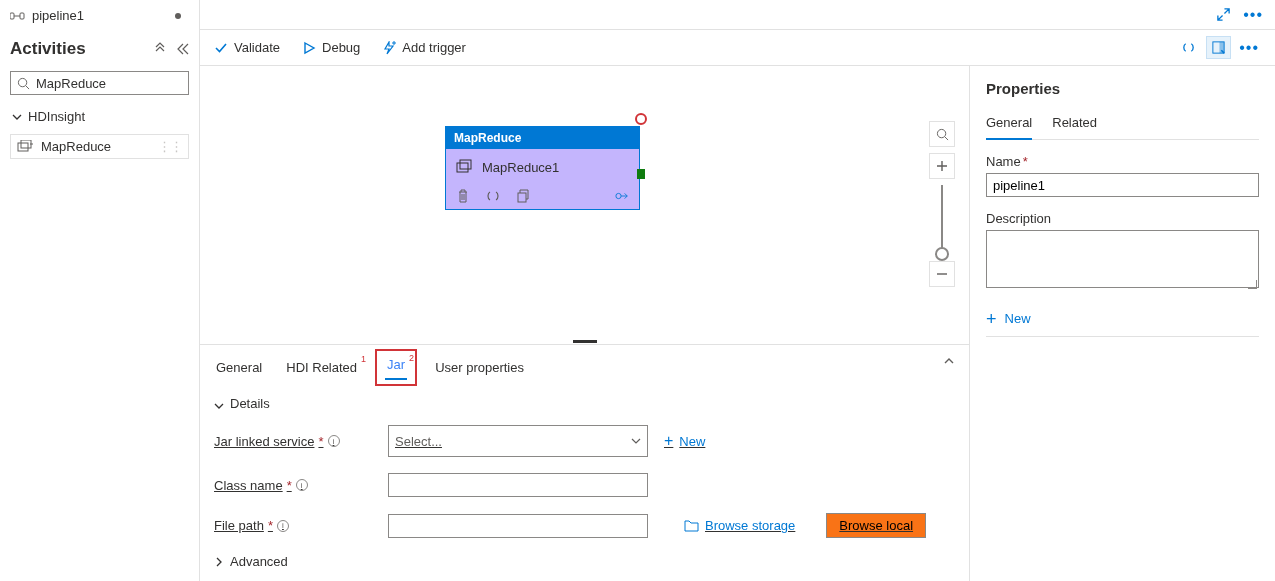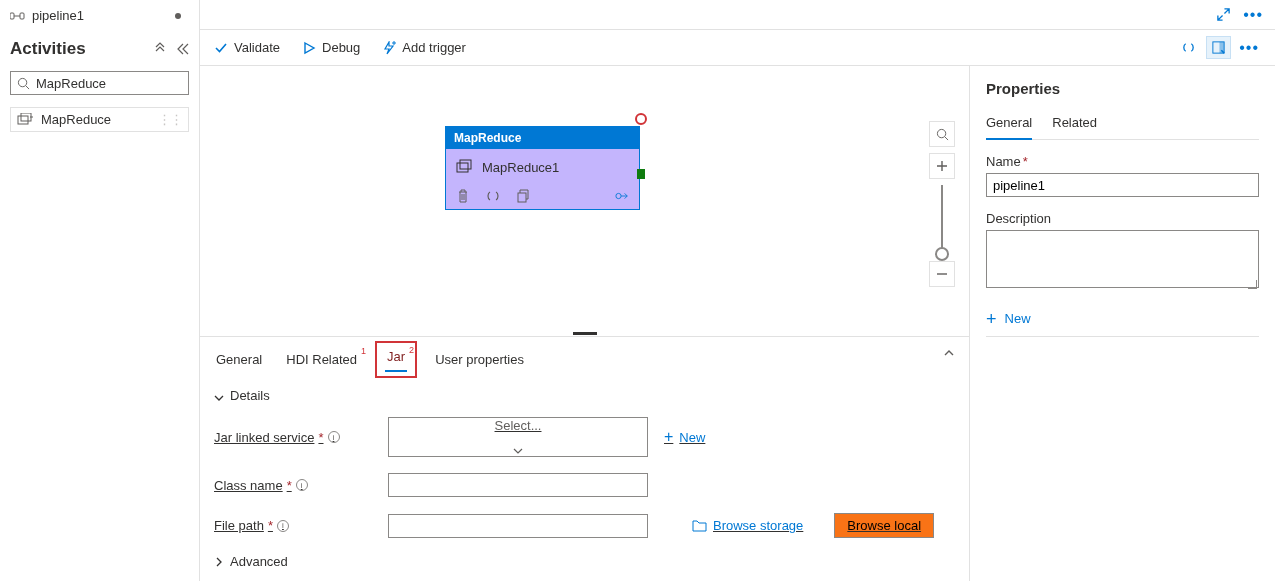--- a/index.html
+++ b/index.html
@@ -55,36 +55,36 @@
 .cc-track { width:2px; height:70px; background:#8a8886; position:relative; margin-bottom:6px;}
 .cc-thumb { position:absolute; left:-6px; top:62px; width:14px; height:14px; border:2px solid #8a8886; background:#fff; border-radius:50%;}
 
 .splitter { height:4px; display:flex; justify-content:center; }
 .splitter div { width:24px; height:3px; background:#323130; }
 
 
 .config { border-top:1px solid #e1e1e1; padding:8px 14px 12px; position:relative;}
 .cfg-tabs { display:flex; align-items:center; gap:20px; position:relative;}
 .cfg-tab { font-size:13px; color:#323130; padding:6px 2px; position:relative;}
-.cfg-tab.active { border-bottom:2px solid #0078d4; color:#7f1d1d;}
+.cfg-tab.active { border-bottom:2px solid #0078d4; color:#3b82f6;}
 .cfg-badge1 { position:relative; }
 .cfg-badge1::after{ content:"1"; color:#d13438; font-size:9px; position:absolute; top:0; right:-7px;}
 .cfg-badge2::after{ content:"2"; color:#d13438; font-size:9px; position:absolute; top:0; right:-7px;}
 .cfg-collapse { position:absolute; right:14px; top:10px; color:#605e5c;}
 .cfg-section { margin-top:14px;}
 .cfg-details { display:flex; align-items:flex-end; gap:6px; font-size:13px; margin:8px 0 14px;}
 .cfg-row { display:flex; align-items:center; margin-bottom:16px;text-decoration:underline; }
 .cfg-label { width:174px; font-size:13px; display:flex; align-items:center; gap:4px;}
 .cfg-label .req { color:#a4262c; }
 .cfg-label .info { width:12px;height:12px;border:1px solid #8a8886;border-radius:50%;font-size:8px;display:inline-flex;align-items:center;justify-content:center;color:#605e5c;}
-.cfg-select { width:260px; height:40px; border:1px solid #8a8886; display:flex; align-items:center; padding:0 6px; font-size:13px; color:#605e5c; justify-content:space-between;flex-direction:column;}
+.cfg-select { width:260px; height:32px; border:1px solid #8a8886; display:flex; align-items:center; padding:0 6px; font-size:13px; color:#605e5c; justify-content:space-between;}
 .cfg-input { width:260px; height:24px; border:1px solid #8a8886; padding:0 6px; font-size:13px;}
 .cfg-plusnew { display:flex; align-items:center; gap:6px; margin-left:16px; color:#0078d4; font-size:13px;}
 .cfg-plusnew .plus{font-size:16px;line-height:14px;}
-.cfg-browse { display:flex; align-items:center; gap:6px; margin-left:24px; color:#0078d4; font-size:13px;padding-left:20px;}
+.cfg-browse { display:flex; align-items:center; gap:6px; margin-left:16px; color:#0078d4; font-size:13px;padding-left:20px;}
 .cfg-browsebtn { margin-left:31px; border:1px solid #8a8886; background:#f97316; padding:4px 12px; font-size:13px;}
 .cfg-adv { display:flex; align-items:center; gap:6px; font-size:13px; margin-top:4px;}
 
 
 .props { width:305px; padding:14px 16px; }
 .props h3 { font-size:15px; font-weight:600; margin-bottom:14px;}
 .ptabs { display:flex; gap:20px; border-bottom:1px solid #e1e1e1; margin-bottom:14px;}
 .ptab { font-size:13px; padding:4px 0 8px; }
 .ptab.active { border-bottom:2px solid #0078d4; color:#323130; margin-bottom:-1px;}
 .plabel { font-size:13px; margin-bottom:4px; display:flex; align-items:center; gap:2px;}
@@ -124,20 +124,26 @@
           </svg>
       </span>
     </div>
     <div class="sb-search">
       <svg viewBox="0 0 14 14">
           <circle cx="6" cy="6" r="4.5" fill="none" stroke="#605e5c"></circle>
           <path d="M9.5 9.5 L13 13" stroke="#605e5c"></path>
         </svg>
       <span>MapReduce</span>
     </div>
+    <div class="sb-group">
+      <svg width="10" height="10" viewBox="0 0 10 10">
+          <path d="M1 3 L5 7 L9 3" fill="none" stroke="#323130" stroke-width="1.3"></path>
+        </svg>
+      <span>HDInsight</span>
+    </div>
     <div class="sb-item">
       <svg width="16" height="14" viewBox="0 0 16 14">
           <rect x="1" y="3" width="10" height="8" fill="none" stroke="#605e5c"></rect>
           <rect x="4" y="0" width="10" height="8" fill="none" stroke="#605e5c"></rect>
           <path d="M13 4 H16" stroke="#605e5c"></path>
         </svg>
       <span>MapReduce</span>
       <span class="grip">⋮⋮</span>
     </div>
   </div>

